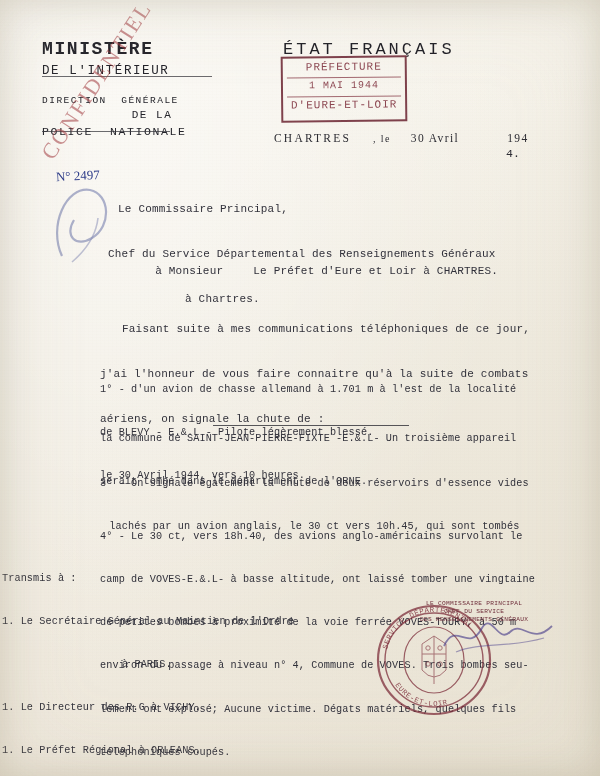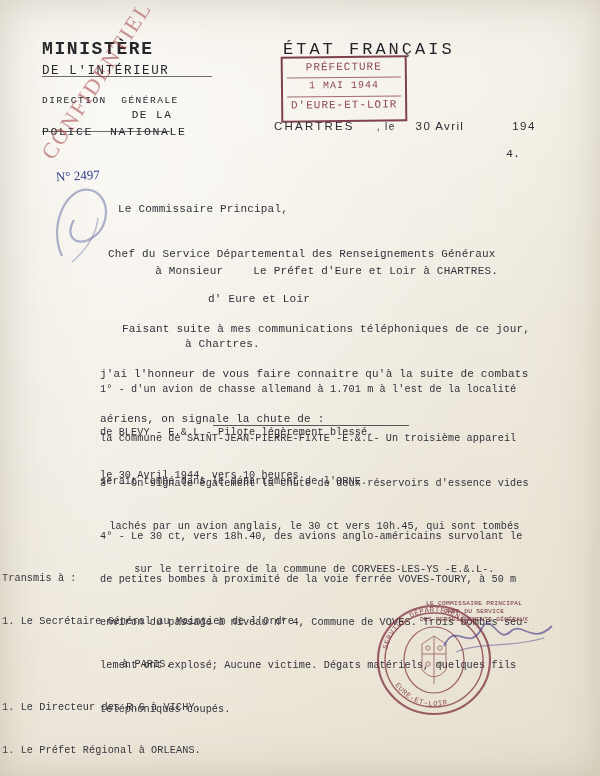--- a/index.html
+++ b/index.html
@@ -98,22 +98,22 @@
     height: 1px;
     background: #7a2836;
     opacity: .8;
   }
   .stamp-line.l1 { top: 19px; }
   .stamp-line.l2 { top: 38px; }
 
   .date-row {
     position: absolute;
     left: 274px;
-    top: 120px;
-    font-family: Liberation Sans, sans-serif;
+    top: 132px;
+    font-family: Liberation Serif, serif;
     font-size: 11.5px;
     letter-spacing: 1.4px;
     color: #2b2b32;
   }
   .date-row .city { letter-spacing: 2.2px; }
   .date-row .le { margin-left: 22px; font-size: 10px; }
   .date-row .d { margin-left: 20px; }
   .date-row .yr { margin-left: 48px; }
   .year2 {
     position: absolute;
@@ -220,21 +220,20 @@
   <div class="swirl">
     <svg width="72" height="92" viewBox="0 0 72 92">
       <path d="M10 78 C -4 48, 14 8, 38 12 C 58 16, 60 48, 40 60 C 24 70, 12 58, 22 42" fill="none" stroke="#33408c" stroke-width="2.2" opacity="0.65"></path>
       <path d="M20 84 C 34 72, 44 58, 46 40" fill="none" stroke="#33408c" stroke-width="1.6" opacity="0.5"></path>
     </svg>
   </div>
 
   <div class="blk fs11" style="left:118px; top:172px;">
     <div>Le Commissaire Principal,</div>
     <div style="margin-left:-10px">Chef du Service Départemental des Renseignements Généraux</div>
-    <div style="margin-left:90px">d' Eure et Loir</div>
     <div style="margin-left:67px">à Chartres.</div>
   </div>
 
   <div class="blk fs11" style="left:128px; top:249px;">
     <span>à Monsieur</span><span style="display:inline-block;width:30px"></span><span>Le Préfet d'Eure et Loir à CHARTRES.</span>
   </div>
 
   <div class="blk fs11" style="left:100px; top:292px;">
     <div style="margin-left:22px">Faisant suite à mes communications téléphoniques de ce jour,</div>
     <div>j'ai l'honneur de vous faire connaitre qu'à la suite de combats</div>
@@ -249,25 +248,25 @@
 
   <div class="blk fs10" style="left:100px; top:403px;">
     <div>la commune de SAINT-JEAN-PIERRE-FIXTE -E.&amp;.L- Un troisième appareil</div>
     <div>serait tombé dans le département de l'ORNE.</div>
   </div>
   <div style="position:absolute;left:213px;top:425px;width:196px;height:1px;background:#3a3a40;opacity:.85"></div>
 
   <div class="blk fs10" style="left:100px; top:448px;text-align:center;">
     <div><span>3°</span> <span>- On signale également la chute de deux réservoirs d'essence vides</span></div>
     <div>lachés par un avion anglais, le 30 ct vers 10h.45, qui sont tombés</div>
-    <div>sur le territoire de la commune de CORVEES-LES-YS -E.&amp;.L-.</div>
   </div>
 
   <div class="blk fs10" style="left:100px; top:501px;">
     <div><span>4°</span> <span>- Le 30 ct, vers 18h.40, des avions anglo-américains survolant le</span></div>
+    <div>camp de VOVES-E.&amp;.L- à basse altitude, ont laissé tomber une vingtaine</div>
     <div>de petites bombes à proximité de la voie ferrée VOVES-TOURY, à 50 m</div>
     <div>environ du passage à niveau n° 4, Commune de VOVES. Trois bombes seu-</div>
     <div>lement ont explosé; Aucune victime. Dégats matériels, quelques fils</div>
     <div>téléphoniques coupés.</div>
   </div>
 
   <div class="blk fs10" style="left:2px; top:572px;">Transmis à :</div>
   <div class="blk fs10" style="left:2px; top:586px;">
     <div>1. Le Secrétaire Général au Maintien de l'Ordre</div>
     <div style="margin-left:120px">à PARIS.</div>

